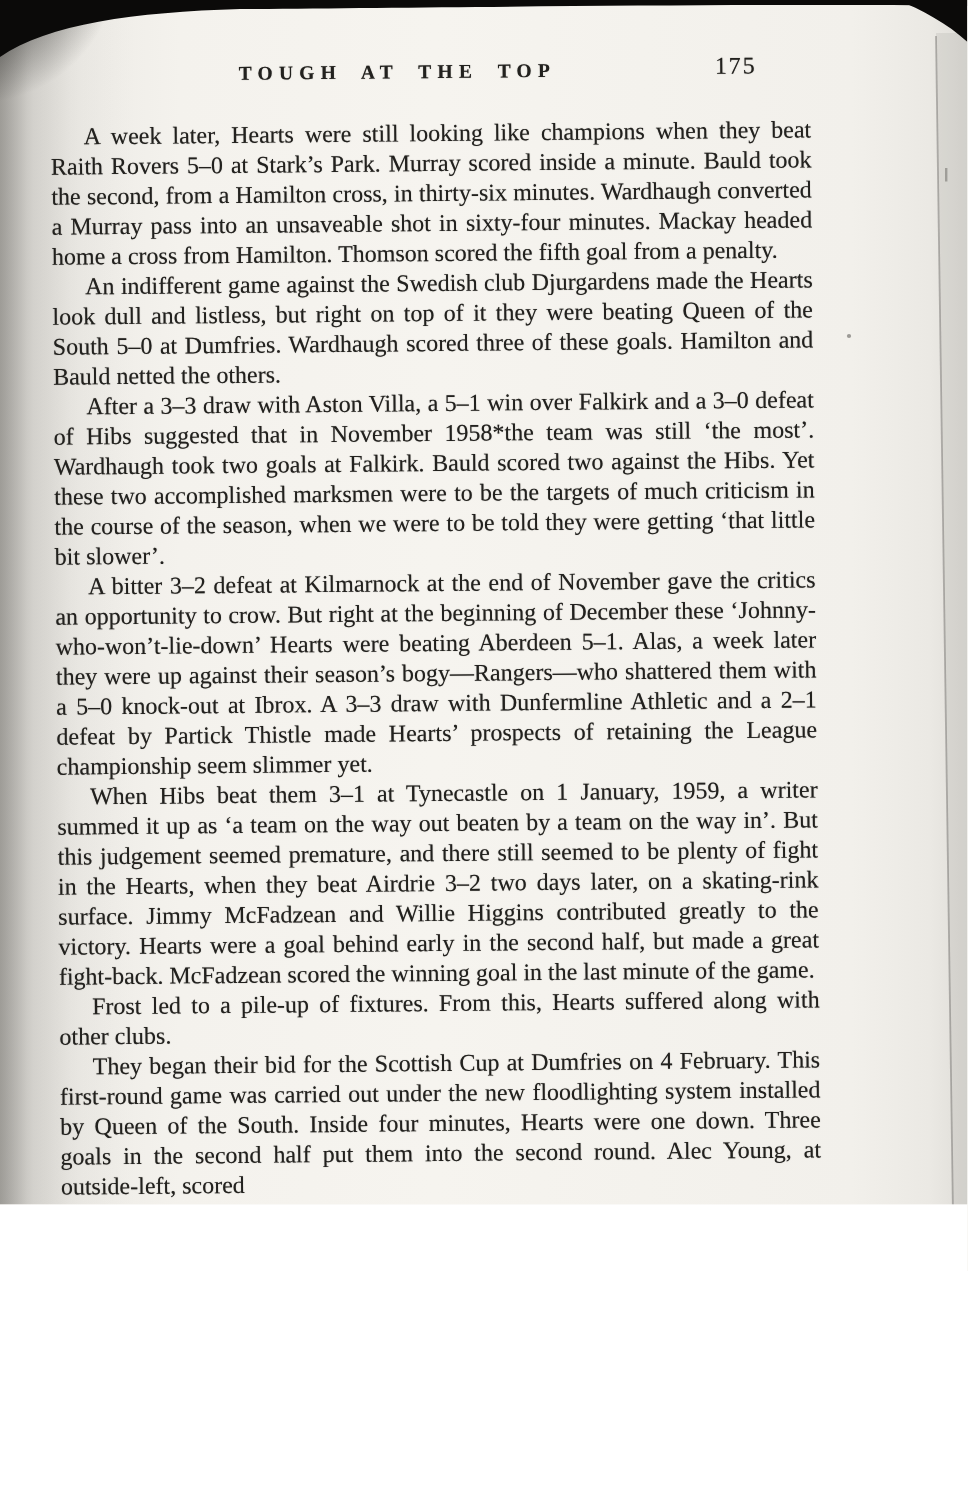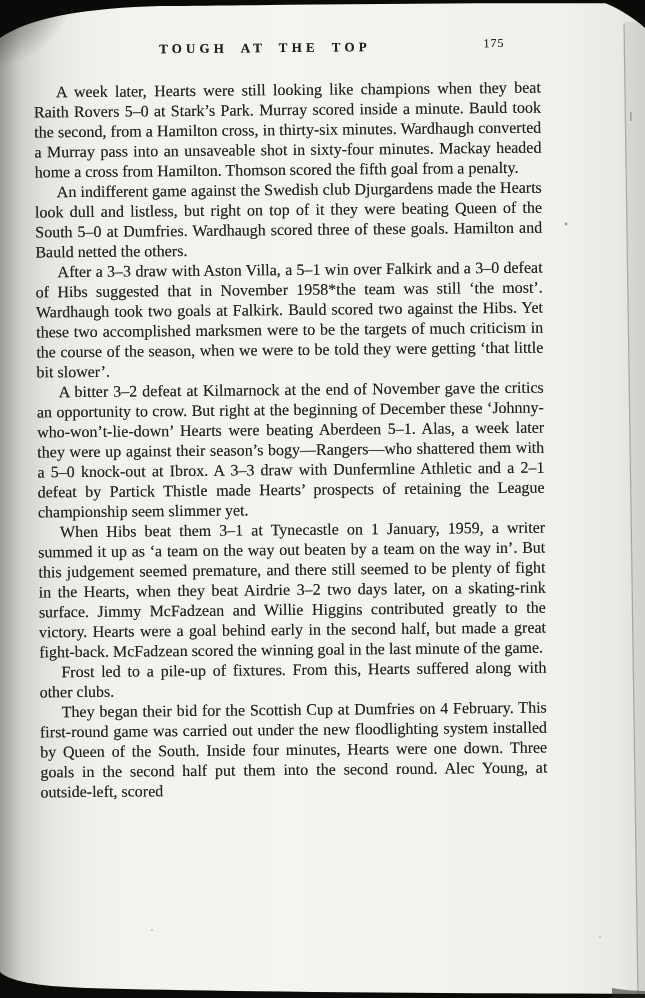--- a/index.html
+++ b/index.html
@@ -3,21 +3,21 @@
 <meta charset="utf-8">
 <style>
   html, body {
     margin: 0;
     padding: 0;
     background: #ffffff;
   }
   .photo {
     position: relative;
     width: 645px;
-    height: 998px;
+    height: 803px;
     overflow: hidden;
     background:
       radial-gradient(circle 130px at -15px -25px, rgba(8,8,6,0.92), rgba(8,8,6,0) 72%),
       linear-gradient(90deg,
         #c7c5c0 0px,
         #e2e0db 18px,
         #eeece7 55px,
         #f4f2ed 120px,
         #f6f4ef 45%,
         #f2f0eb 88%,
@@ -50,21 +50,21 @@
     font-size: 13px;
     font-weight: bold;
     letter-spacing: 0.32em;
     word-spacing: 0.45em;
     white-space: nowrap;
   }
   .page-number {
     position: absolute;
     right: 36px;
     top: -2px;
-    font-size: 12px;
+    font-size: 16px;
     letter-spacing: 0.08em;
   }
   .text-layer p {
     margin: 0;
     text-indent: 22px;
     text-align: justify;
     font-size: 16px;
     line-height: 20px;
   }
   .edge-overlay {

